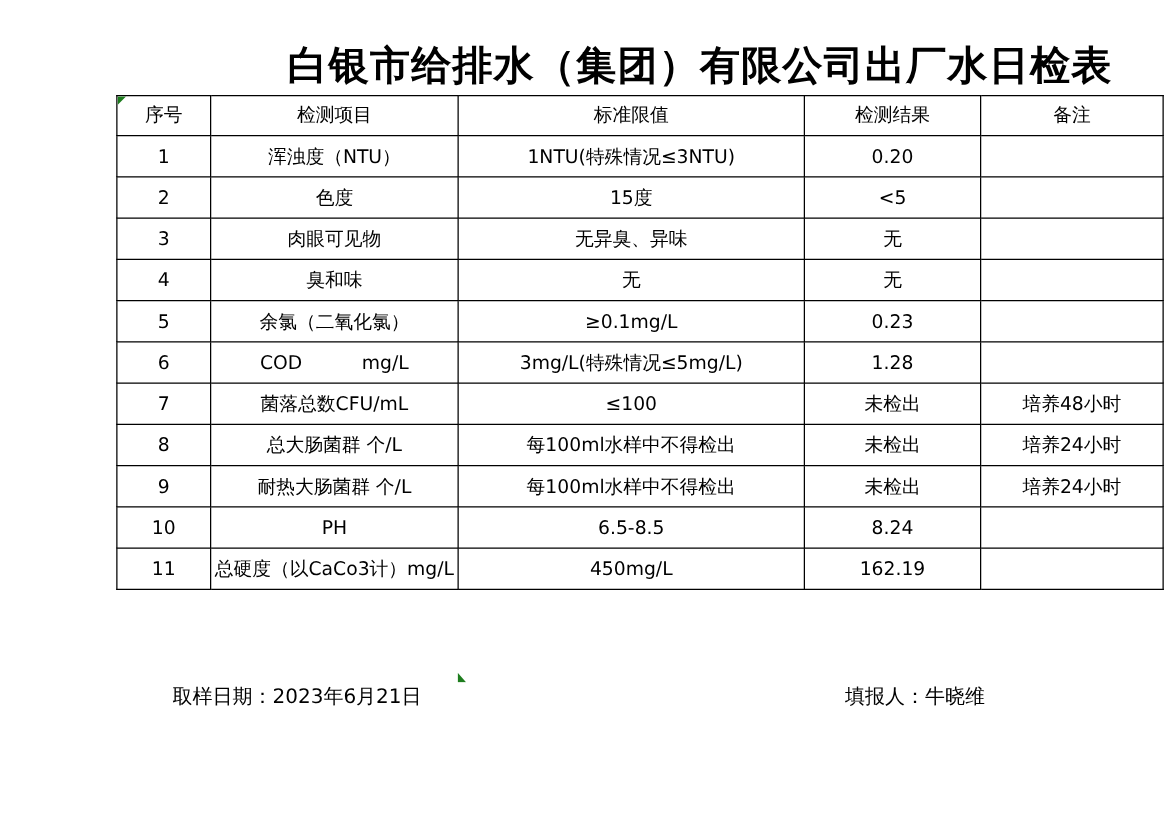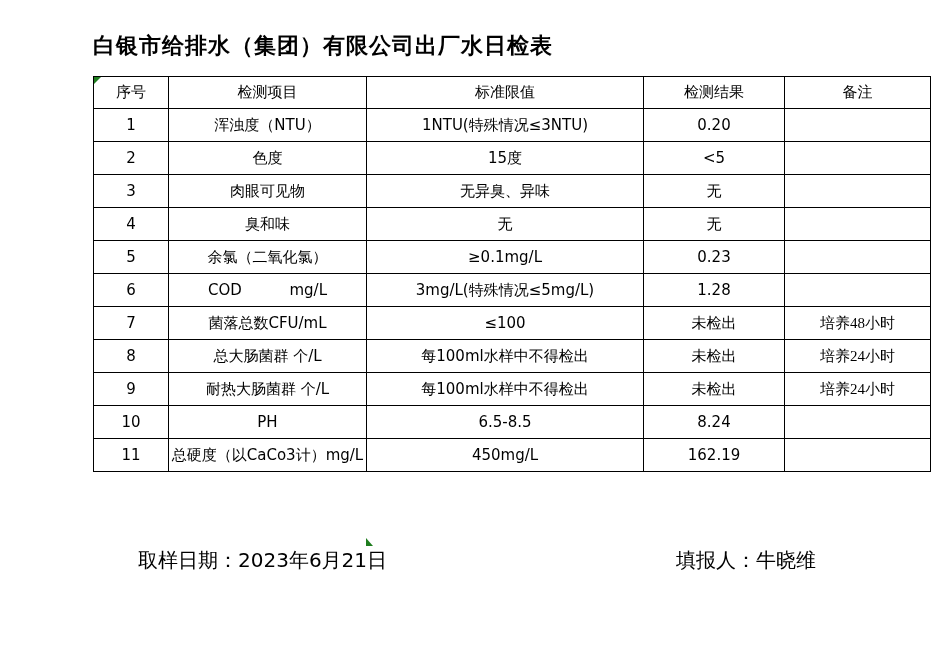--- a/index.html
+++ b/index.html
@@ -6,54 +6,54 @@
   html,body { background:#ffffff; }
   body {
     width:940px; height:659px;
     font-family:"DejaVu Sans","Liberation Sans",sans-serif;
     color:#000000;
   }
   .page { position:relative; width:940px; height:659px; background:#ffffff; overflow:hidden; }
 
   .title {
     position:absolute; top:31px; left:93px; width:797px;
-    text-align:left; font-size:22px; font-weight:bold; letter-spacing:1px;
+    text-align:right; font-size:32px; font-weight:bold; letter-spacing:1px;
     white-space:pre;
   }
 
   .table-wrap { position:absolute; top:76px; left:93px; width:797px; }
 
   table { border-collapse:collapse; table-layout:fixed; width:797px; background:#ffffff; }
   th, td {
     border:1px solid #000000;
     text-align:center; vertical-align:middle;
     font-size:15px; font-weight:normal;
     white-space:pre; overflow:hidden; padding:0 2px;
   }
   thead tr { height:32px; }
   tbody tr { height:33px; }
   .c0 { width:75px; }
   .c1 { width:198px; }
   .c2 { width:277px; }
   .c3 { width:141px; }
-  .c4 { width:146px;font-family:Liberation Serif, serif; }
+  .c4 { width:146px; }
 
   .marker { position:absolute; }
   .corner-marker {
     top:1px; left:1px; width:7px; height:7px;
     clip-path:polygon(0 0, 100% 0, 0 100%);
   }
   .bottom-marker {
     top:462px; left:273px; width:7px; height:8px;
     clip-path:polygon(0 0, 100% 100%, 0 100%);
   }
 
   .footer {
     position:absolute; top:547px; left:93px; width:810px; height:24px;
-    font-size:20px;
+    font-size:16px;
   }
   .footer span { position:absolute; top:0; white-space:pre; }
   .f1 { left:45px; }
   .f2 { left:347px; }
   .f3 { left:583px;font-family:Liberation Mono, monospace; }
 </style>
 </head>
 <body>
 
 <div class="page">

